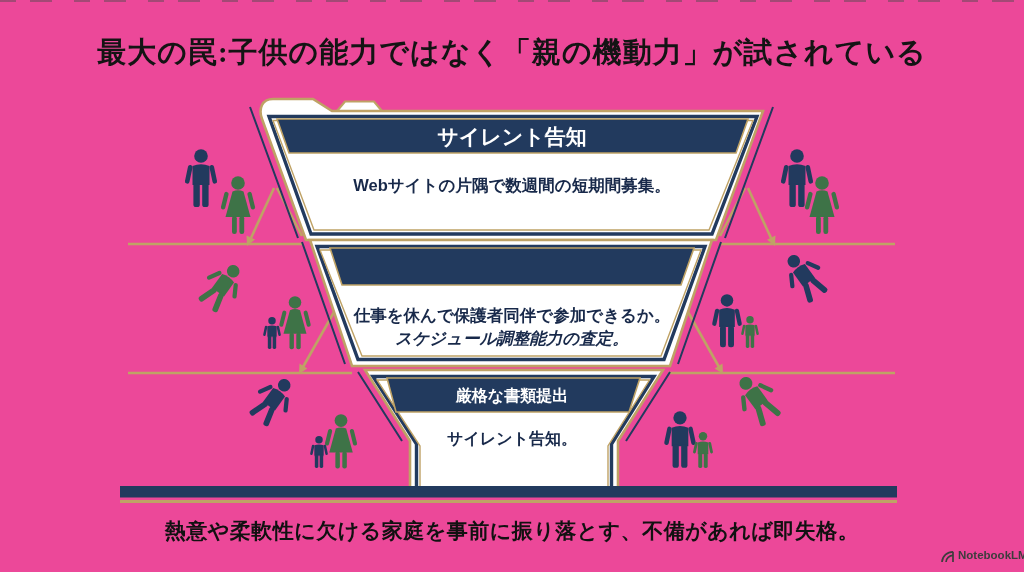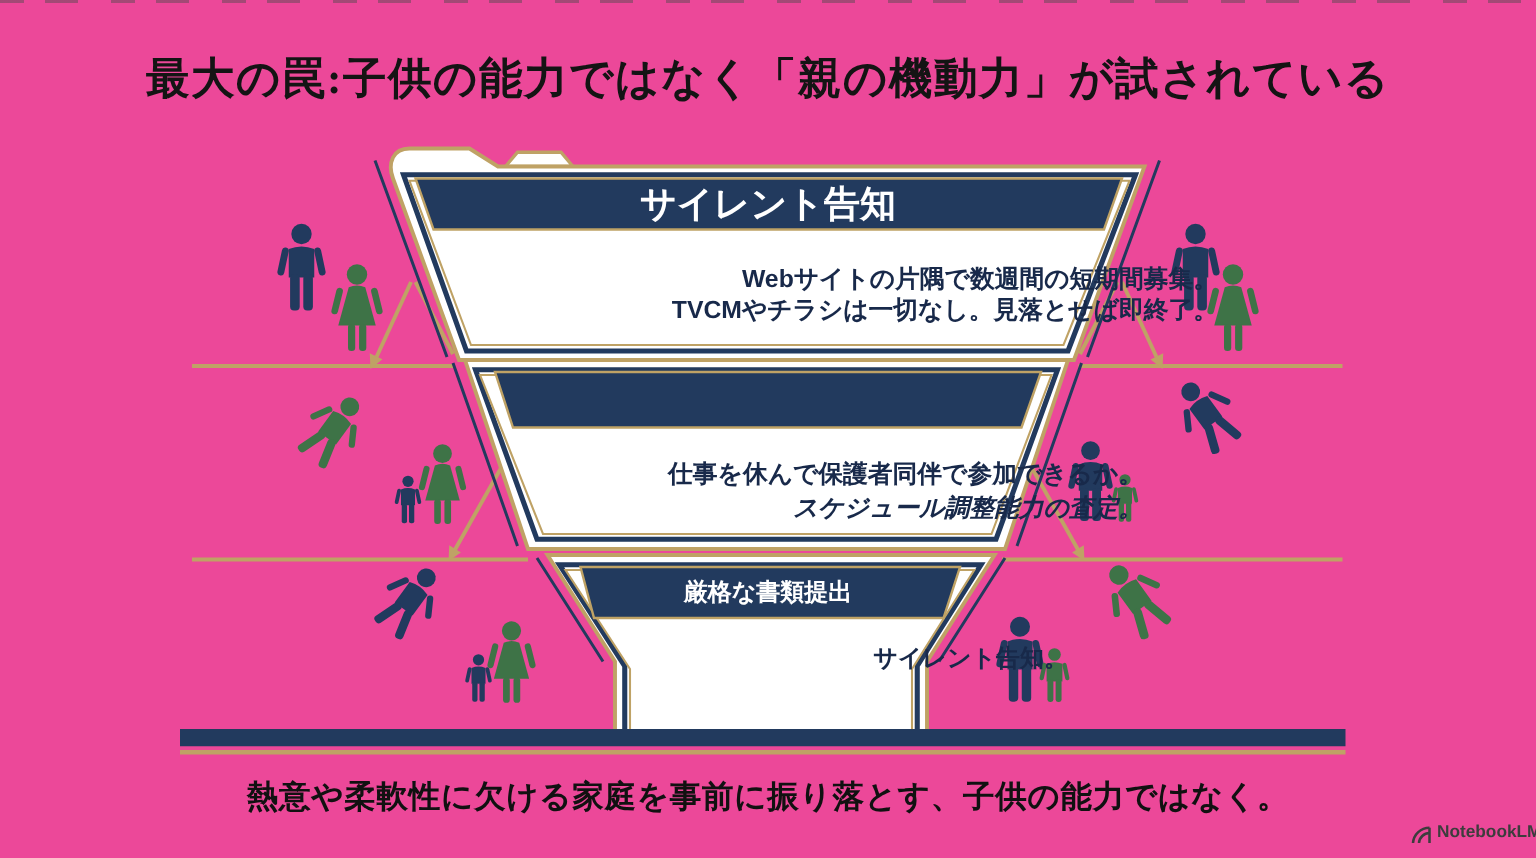--- a/index.html
+++ b/index.html
@@ -2,22 +2,22 @@
 <html><head>
 <meta charset="utf-8">
 <style>
   html,body{margin:0;padding:0;background:#fff;}
   #stage{position:relative;width:1024px;height:572px;background:#ec4899;overflow:hidden;
          font-family:"Liberation Sans","DejaVu Sans",sans-serif;}
   #bg{position:absolute;left:0;top:0;}
   .txt{position:absolute;text-align:center;white-space:nowrap;}
   .title{left:0;right:0;top:33px;font-family:"Liberation Serif","DejaVu Serif",serif;
          font-weight:bold;font-size:29px;color:#141414;letter-spacing:1px;}
-  .stage-header{color:#ffffff;font-weight:bold;font-size:24px;}
-  .stage-body{color:#18294a;font-weight:bold;font-size:16.5px;text-align:right;}
+  .stage-header{color:#ffffff;font-weight:bold;font-size:21px;}
+  .stage-body{color:#18294a;font-weight:bold;font-size:16.5px;}
   .caption{left:0;right:0;top:517px;font-weight:bold;font-size:21px;color:#111111;letter-spacing:0.5px;}
   .watermark{left:958px;top:549px;font-size:11.5px;color:#3d3d3d;font-weight:bold;text-align:left;}
   .top-artifact{position:absolute;left:0;top:0;width:1024px;height:2px;opacity:.45;
     background:repeating-linear-gradient(90deg,#4a4a4a 0 16px,transparent 16px 30px,#4a4a4a 30px 52px,transparent 52px 74px);}
 </style>
 </head>
 <body>
 
 <div id="stage">
 
@@ -134,24 +134,23 @@
       <path d="M1,11 A11,11 0 0 1 12,0.8"></path>
       <path d="M5,11 A7,7 0 0 1 12,4.4"></path>
       <path d="M12,0.8 L12,11"></path>
     </g>
   </svg>
 
   <div class="txt title">最大の罠:子供の能力ではなく「親の機動力」が試されている</div>
 
   <div class="txt stage-header" style="left:282px;width:460px;top:121px;line-height:31px;">サイレント告知</div>
   <div class="txt stage-body" style="left:212px;width:600px;top:175px;">Webサイトの片隅で数週間の短期間募集。</div>
-  <div class="txt stage-body" style="left:212px;width:600px;top:196px;">TVCMやチラシは一切なし。見落とせば即終了。</div>
 
   <div class="txt stage-body" style="left:262px;width:500px;top:305px;">仕事を休んで保護者同伴で参加できるか。</div>
   <div class="txt stage-body" style="left:262px;width:500px;top:328px;font-style:italic;">スケジュール調整能力の査定。</div>
 
   <div class="txt stage-header" style="left:362px;width:300px;top:381px;line-height:29px;font-size:16px;">厳格な書類提出</div>
   <div class="txt stage-body" style="left:312px;width:400px;top:429px;font-size:16px;">サイレント告知。</div>
 
-  <div class="txt caption">熱意や柔軟性に欠ける家庭を事前に振り落とす、子供の能力ではなく。</div>
+  <div class="txt caption">熱意や柔軟性に欠ける家庭を事前に振り落とす、不備があれば即失格。</div>
 
   <div class="txt watermark">NotebookLM</div>
 </div>
 
 </body></html>

